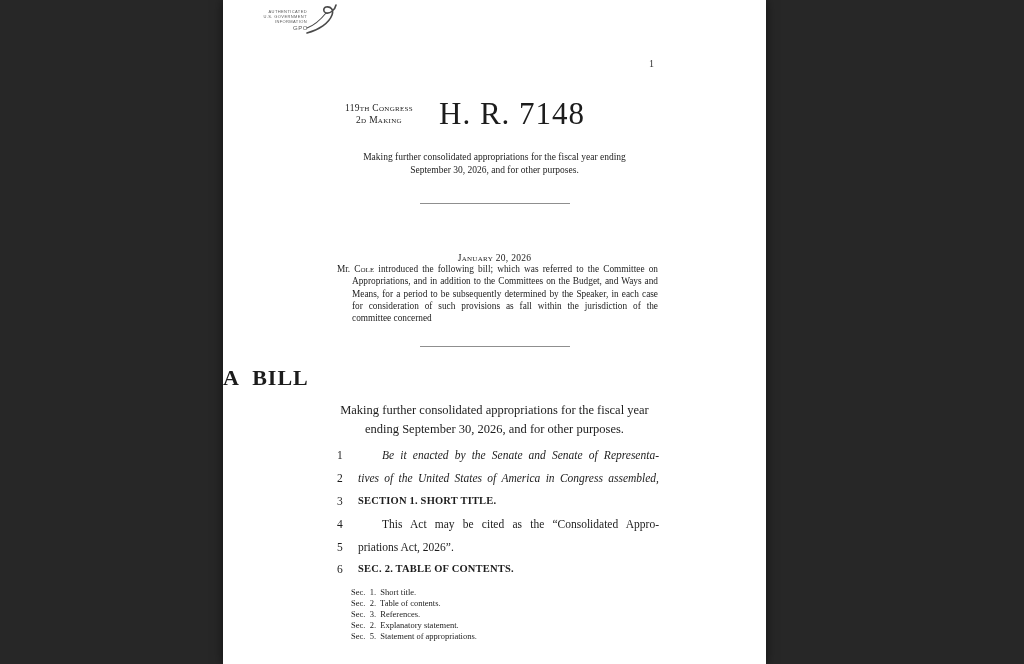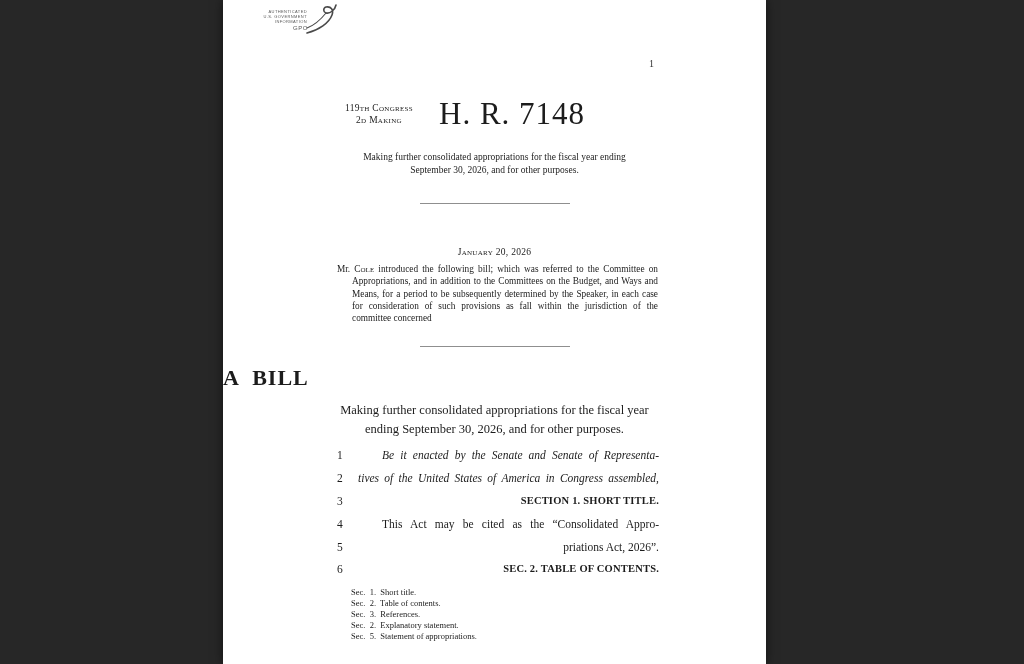--- a/index.html
+++ b/index.html
@@ -38,39 +38,39 @@
 
   .long-title { position: absolute; top: 151px; left: 0; right: 0; margin: 0 auto;
     width: 302px; text-align: center; font-size: 9.5px; line-height: 13px; }
 
   .rule { position: absolute; left: 197px; width: 150px; height: 1px; background: #8f8f8f; }
   .rule-1 { top: 203px; }
   .rule-2 { top: 346px; }
 
   .chamber-heading { position: absolute; top: 226px; left: 0; width: 100%; text-align: center;
     font-size: 12.5px; letter-spacing: 0.6px; word-spacing: 4px; }
-  .intro-date { position: absolute; top: 247px; left: 0; width: 100%; text-align: center;
+  .intro-date { position: absolute; top: 253px; left: 0; width: 100%; text-align: center;
     font-size: 9.5px; font-variant: small-caps; letter-spacing: 0.3px; }
 
   .sponsor { position: absolute; top: 263px; left: 114px; width: 321px;
     font-size: 9.3px; line-height: 12.3px; text-align: justify;
     padding-left: 15px; text-indent: -15px; }
   .sc { font-variant: small-caps; }
 
   .bill-heading { position: absolute; top: 365px; left: 0; width: 100%; text-align: left;
     font-size: 22px; font-weight: bold; letter-spacing: 1px; word-spacing: 7px; }
 
   .bill-title { position: absolute; top: 401px; left: 0; right: 0; margin: 0 auto;
     width: 336px; text-align: center; font-size: 12.5px; line-height: 19px; }
 
   
   .body-lines { position: absolute; top: 444px; left: 108px; width: 328px; }
   .bline { display: flex; height: 22.9px; line-height: 22.9px; }
   .bline .num { width: 27px; padding-left: 6px; font-size: 11.5px; flex: none; }
-  .bline .txt { flex: 1; font-size: 11.5px; white-space: nowrap; text-align: right; }
+  .bline .txt { flex: 1; font-size: 11.5px; white-space: nowrap; }
   .bline .txt.justify { text-align: justify; text-align-last: justify; white-space: normal; }
   .bline .txt.italic { font-style: italic; }
   .bline .txt.bold { font-weight: bold; font-size: 10.5px; letter-spacing: 0.2px; }
   .bline .txt.indent { text-indent: 24px; }
 
   
   .toc { position: absolute; top: 587px; left: 128px; font-size: 8.5px; line-height: 11px; }
   .toc div { white-space: pre; }
 </style>
 </head>

